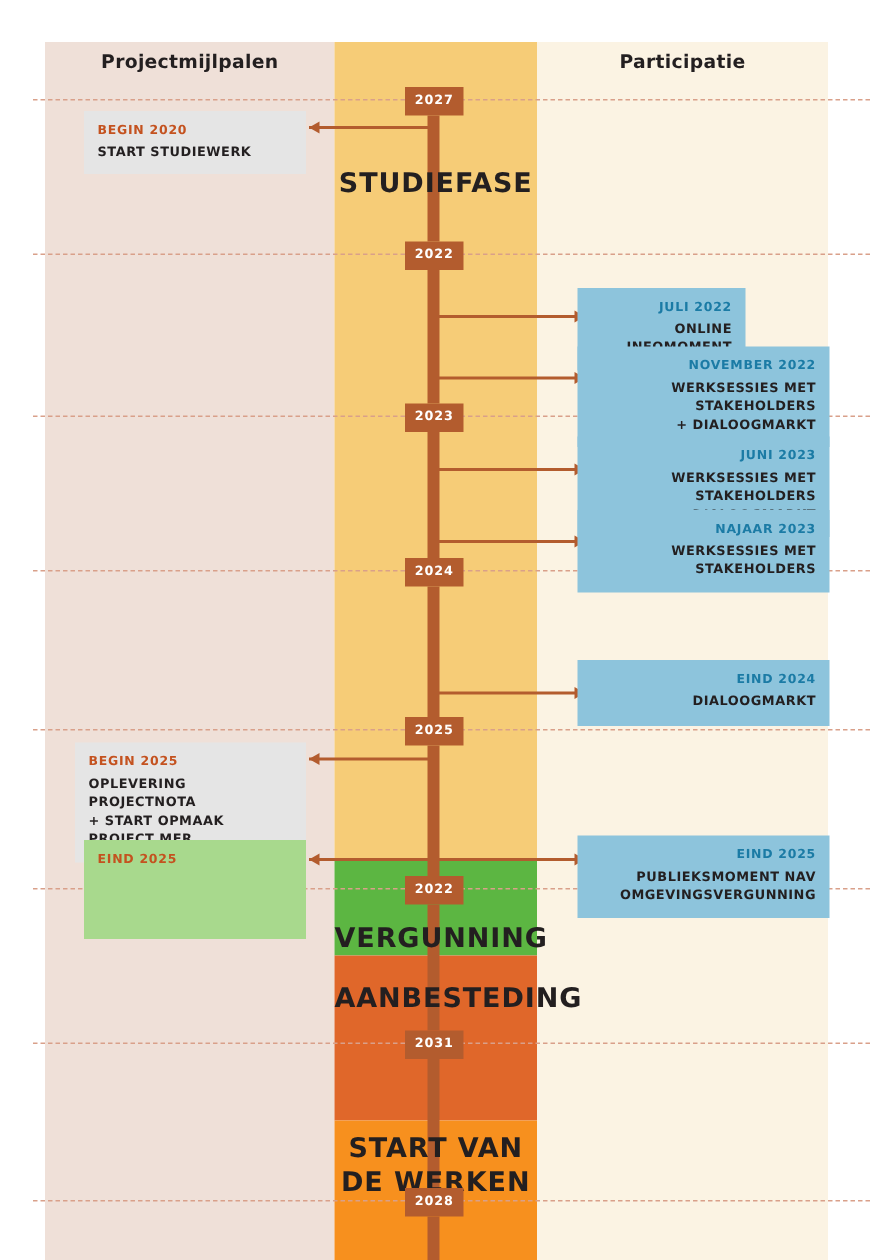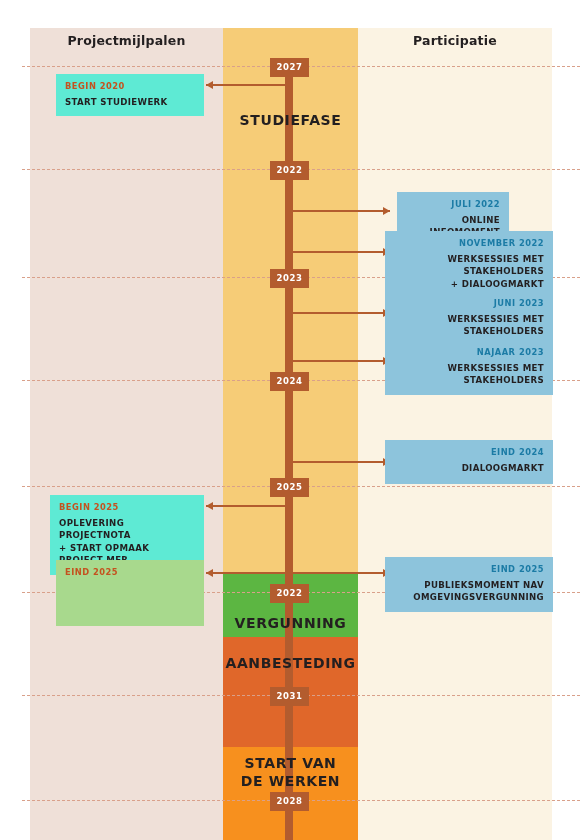--- a/index.html
+++ b/index.html
@@ -84,21 +84,21 @@
     align-items: center;
     justify-content: center;
   }
 
   
   .phase-label {
     position: absolute;
     left: 223px;
     width: 135px;
     text-align: center;
-    font-size: 14px;
+    font-size: 18px;
     font-weight: bold;
     color: #231f20;
     letter-spacing: 0.6px;
     line-height: 1.25;
   }
 
   
   .connector {
     position: absolute;
     height: 2.6px;
@@ -113,21 +113,21 @@
   }
   .arrow-right { border-left: 7px solid #b35c2e; }
   .arrow-left  { border-right: 7px solid #b35c2e; }
 
   
   .card {
     position: absolute;
     box-sizing: border-box;
     padding: 7px 9px 8px 9px;
   }
-  .card-yellow { background: #5eead4; }
+  .card-yellow { background: #e5e5e5; }
   .card-green  { background: #a8d98d; }
   .card-blue   { background: #8dc4dc; }
 
   .card-date {
     font-size: 8.3px;
     font-weight: bold;
     letter-spacing: 0.5px;
     margin-bottom: 5px;
   }
   .card-yellow .card-date,
@@ -216,21 +216,21 @@
         <div class="card-body">START STUDIEWERK</div>
       </div>
       <div class="card card-yellow card-left" style="top: 495px; left: 50px; width: 154px; min-height: 55px;">
         <div class="card-date">BEGIN 2025</div>
         <div class="card-body">OPLEVERING PROJECTNOTA
 + START OPMAAK PROJECT MER</div>
       </div>
       <div class="card card-green card-left" style="top: 560px; left: 56px; width: 148px; min-height: 66px;">
         <div class="card-date">EIND 2025</div>
       </div>
-      <div class="card card-blue card-right" style="top: 192px; left: 397px; width: 112px; min-height: 37px;">
+      <div class="card card-blue card-right" style="top: 192px; left: 385px; width: 112px; min-height: 37px;">
         <div class="card-date">JULI 2022</div>
         <div class="card-body">ONLINE INFOMOMENT</div>
       </div>
       <div class="card card-blue card-right" style="top: 231px; left: 385px; width: 168px; min-height: 47px;">
         <div class="card-date">NOVEMBER 2022</div>
         <div class="card-body">WERKSESSIES MET STAKEHOLDERS
 + DIALOOGMARKT</div>
       </div>
       <div class="card card-blue card-right" style="top: 291px; left: 385px; width: 168px; min-height: 47px; padding-left: 48px;">
         <div class="card-date">JUNI 2023</div>

